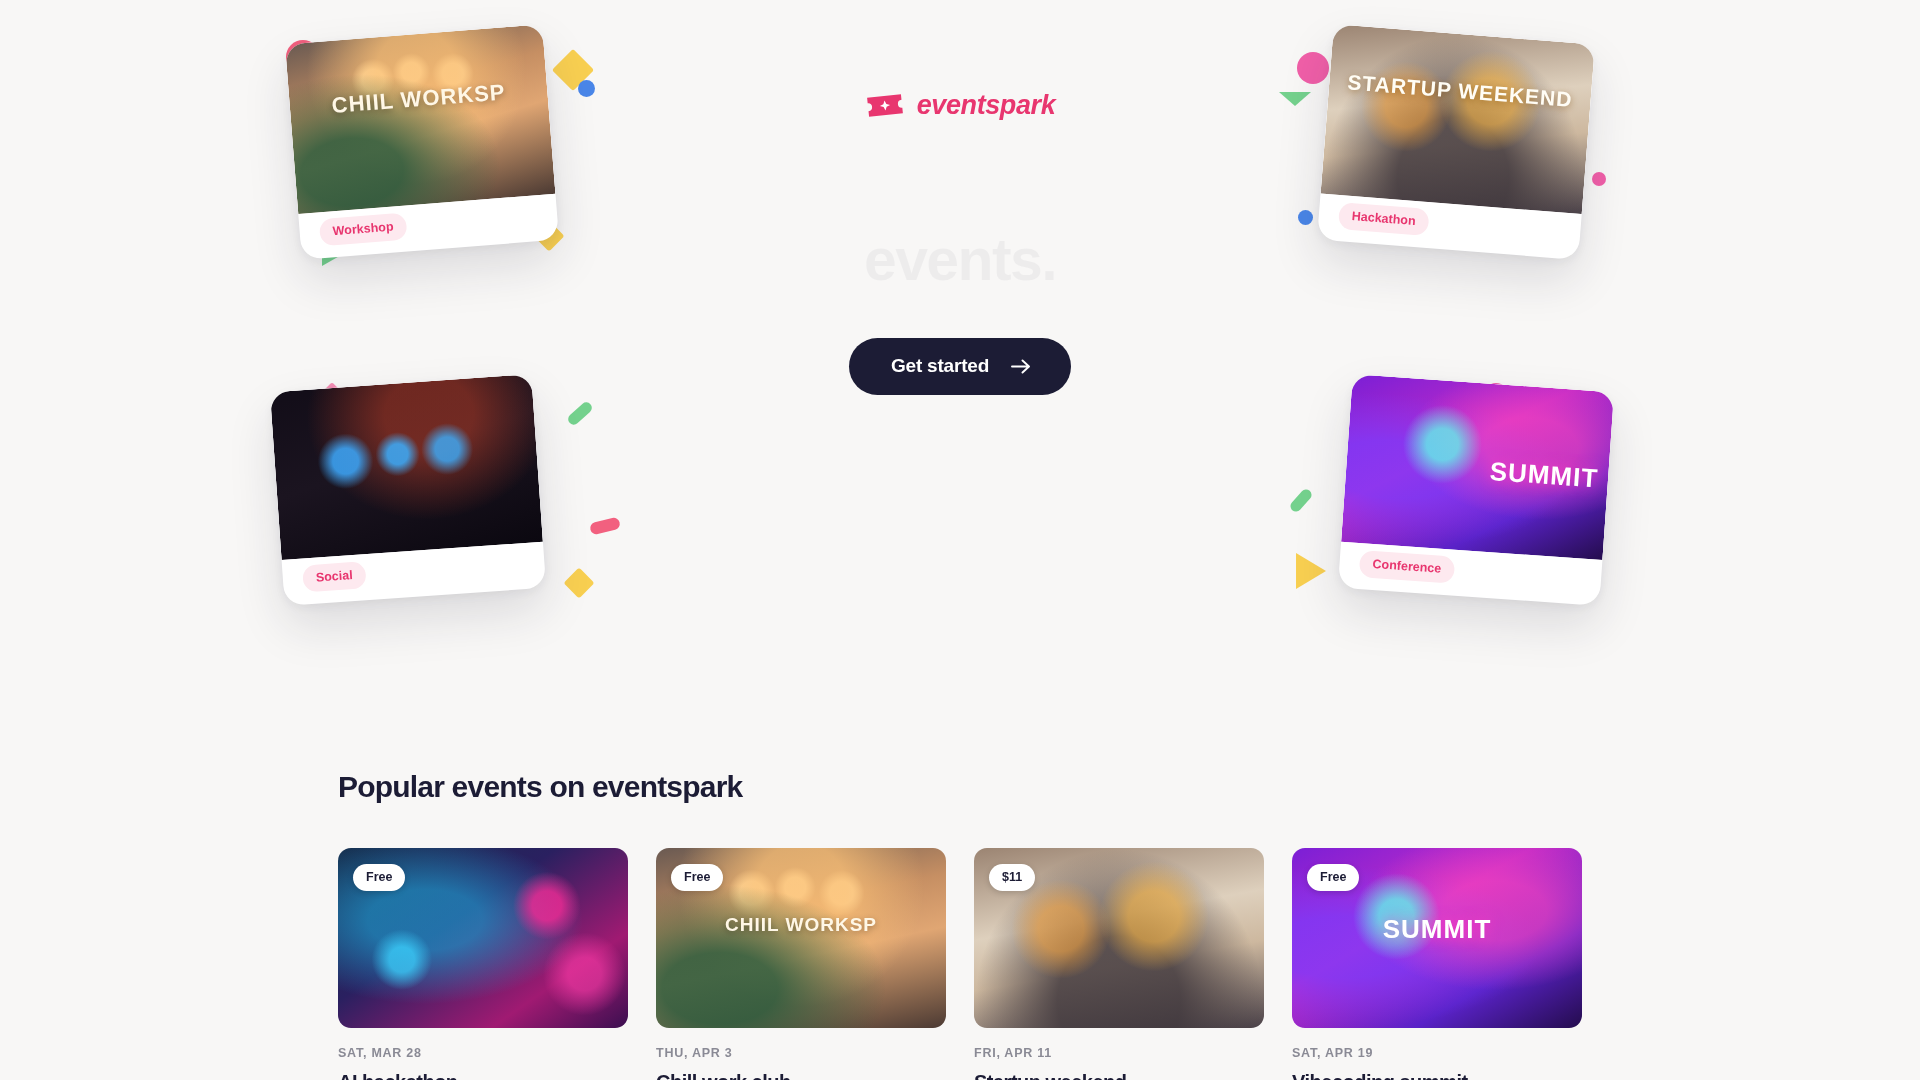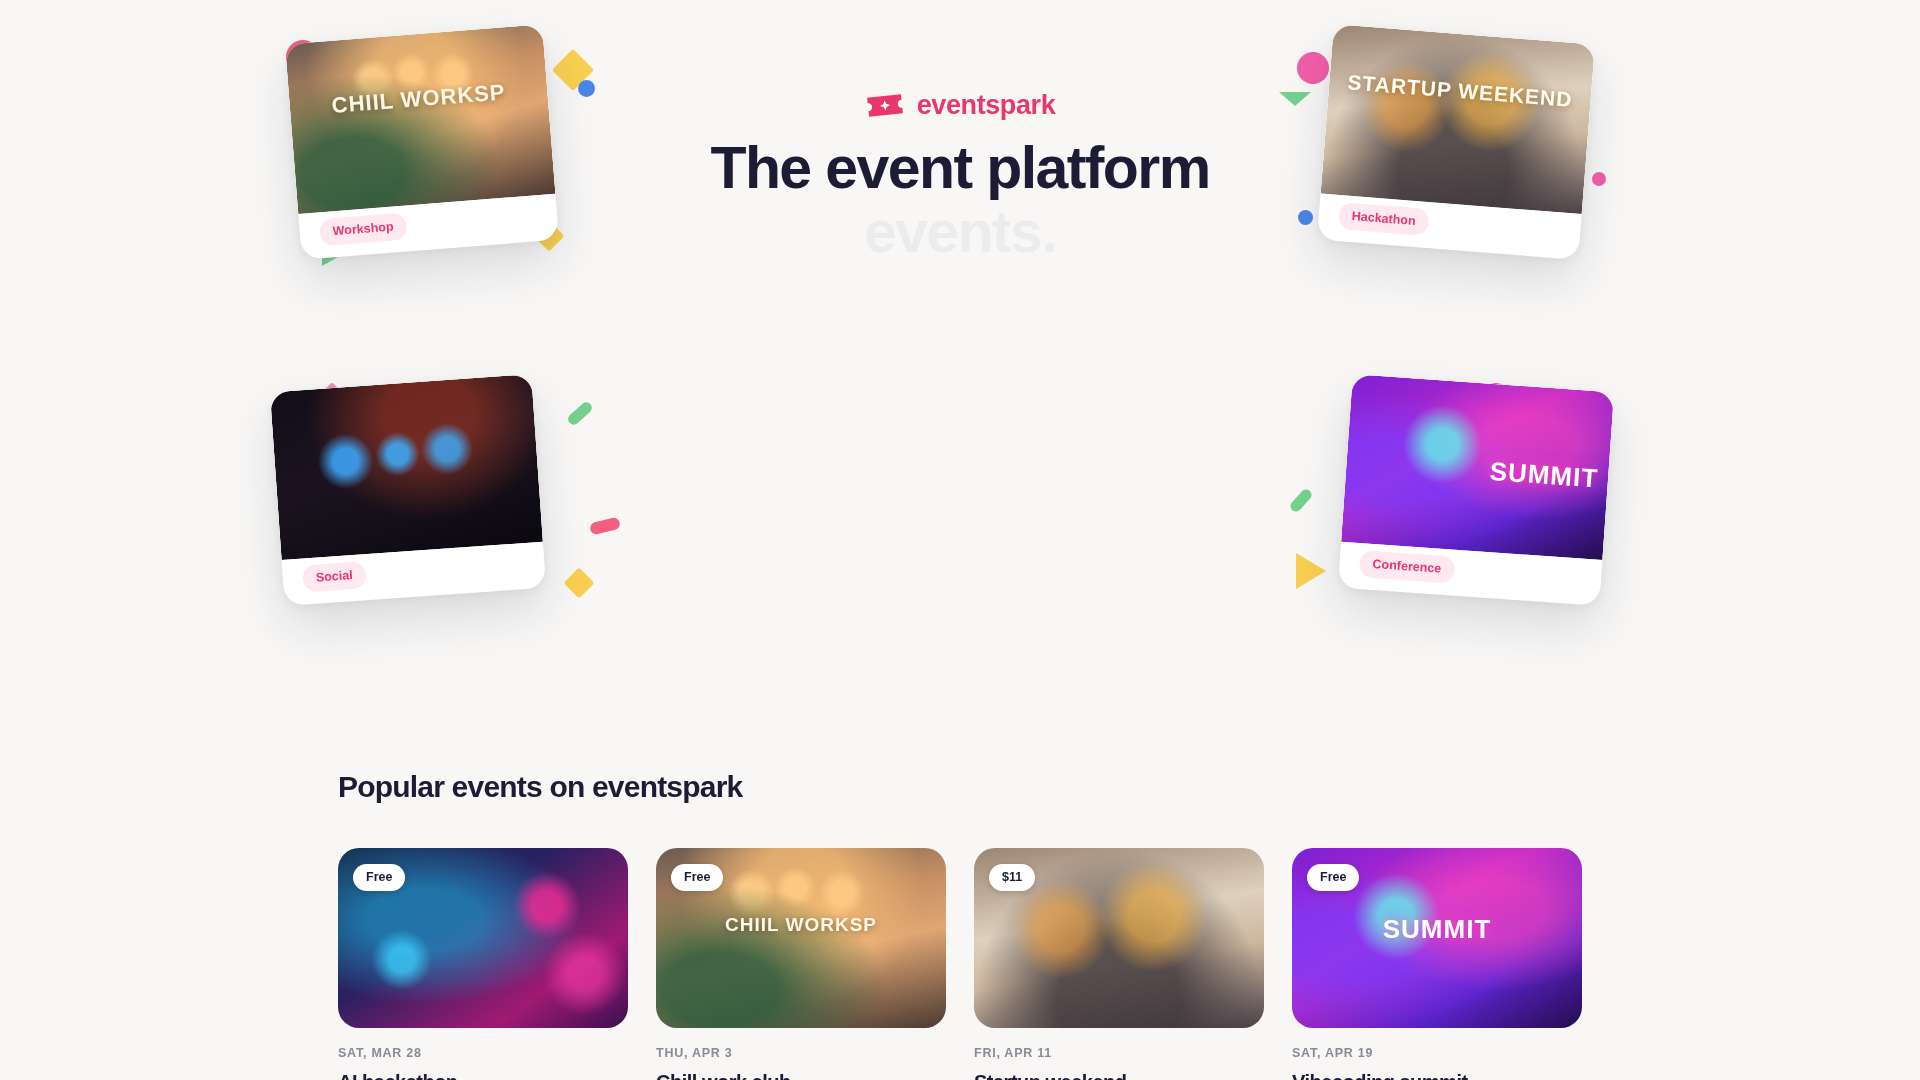--- a/index.html
+++ b/index.html
@@ -22,21 +22,21 @@
     border-style: solid;
   }
   .shape.bar { border-radius: 7px; }
 
   
   .hero {
     position: absolute; left: 0; right: 0; top: 90px;
     display: flex; flex-direction: column; align-items: center;
     z-index: 6;
   }
-  .brand { display: flex; align-items: center; gap: 12px; margin-bottom: 16px; }
+  .brand { display: flex; align-items: center; gap: 12px; margin-bottom: 44px; font-style: italic; }
   .brand-mark { width: 40px; height: 27px; position: relative; }
   .brand-name {
     font-size: 27px; font-weight: 700; color: #e8366f;
     letter-spacing: -0.4px;
   }
   .headline {
     font-size: 59px; line-height: 1.08; font-weight: 800;
     color: #1c1c35; text-align: center; letter-spacing: -1.6px;
     max-width: 920px;
   }
@@ -88,21 +88,21 @@
   .section {
     position: absolute; left: 338px; top: 770px; width: 1250px; z-index: 5;
   }
   .section-title {
     font-size: 30px; font-weight: 800; color: #1c1c35;
     letter-spacing: -0.8px; margin-bottom: 44px;
   }
   .grid { display: flex; gap: 32px; }
   .ev { width: 286px; }
   .ev-img {
-    width: 290px; height: 180px; border-radius: 21px;
+    width: 290px; height: 180px; border-radius: 13px;
     position: relative; overflow: hidden;
   }
   .ev-badge {
     position: absolute; left: 15px; top: 16px;
     background: #fff; color: #1c1c35;
     font-size: 12.5px; font-weight: 700;
     padding: 6px 13px 7px; border-radius: 20px;
     box-shadow: 0 2px 6px rgba(0,0,0,.16);
   }
   .ev-date {
@@ -214,25 +214,33 @@
           <g transform="rotate(-6 20 13.5)">
             <path d="M3 4h34v5.5a4 4 0 0 0 0 8V23H3v-5.5a4 4 0 0 0 0-8V4z" fill="#e8366f"></path>
             <path d="M20 8.5l1.5 3.6 3.6 1.4-3.6 1.4L20 18.5l-1.5-3.6-3.6-1.4 3.6-1.4L20 8.5z" fill="#fff"></path>
           </g>
         </svg>
       </span>
       <span class="brand-name">eventspark</span>
     </div>
 
     <h1 class="headline">
-      <span>The event platform</span><br>
+      <br>
       <span class="l3">events.</span>
     </h1>
 
 
+    <button class="cta">
+      <span>Get started</span>
+      <span class="arrow">
+        <svg width="20" height="15" viewBox="0 0 20 15" aria-hidden="true">
+          <path d="M1 7.5h16M11.5 1.5L18 7.5l-6.5 6" stroke="#fff" stroke-width="1.9" fill="none" stroke-linecap="round" stroke-linejoin="round"></path>
+        </svg>
+      </span>
+    </button>
   </div>
 
   <div class="section">
     <h2 class="section-title">Popular events on eventspark</h2>
 
     <div class="grid">
 
       <div class="ev">
         <div class="ev-img g-ai">
           <span class="ev-badge">Free</span>

